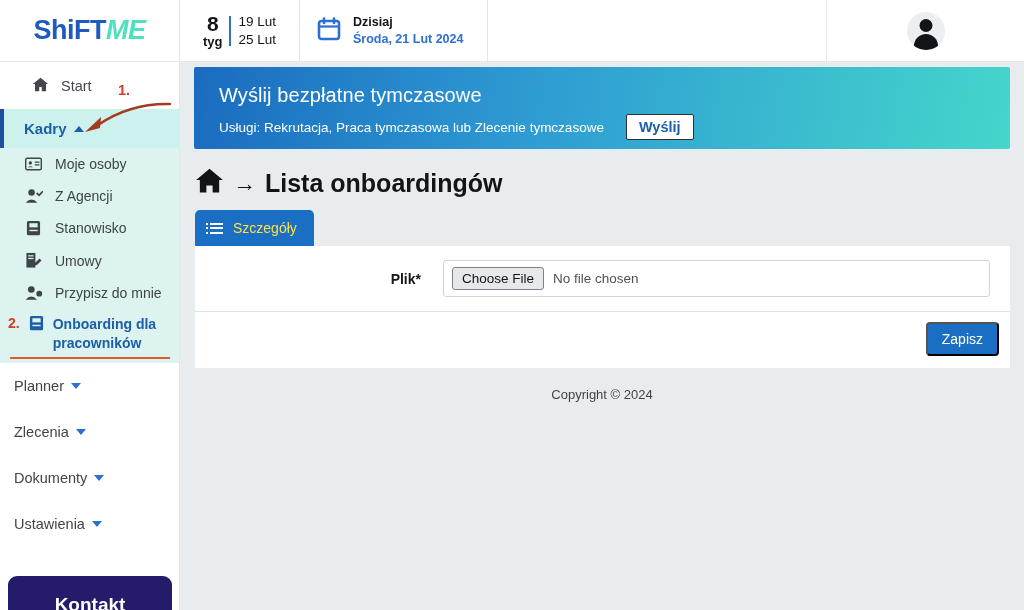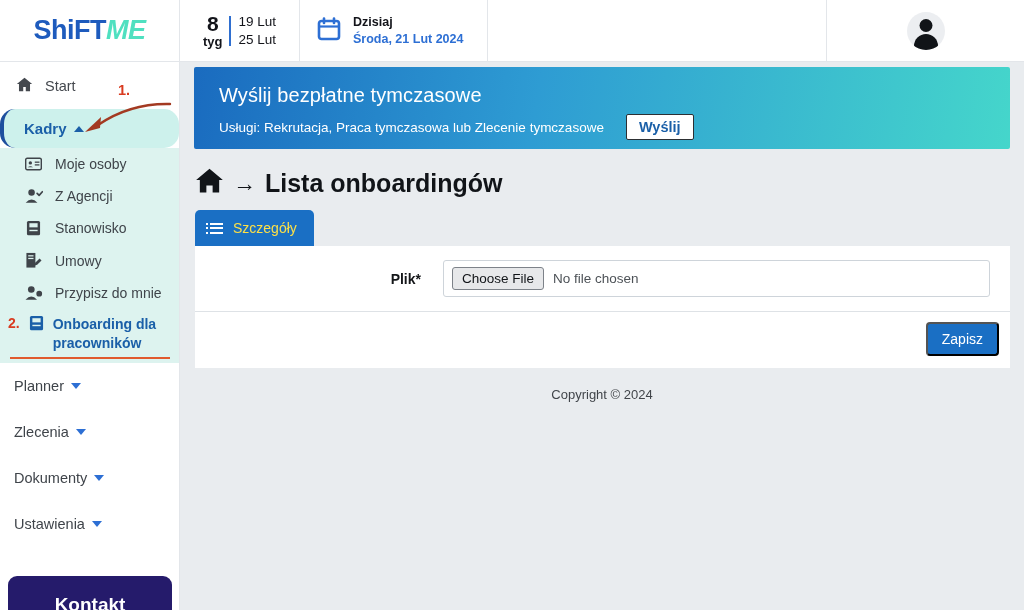--- a/index.html
+++ b/index.html
@@ -64,23 +64,23 @@
     border-radius: 12px 12px 0 0; background: #111418;
   }
 
   
   .sidebar {
     position: absolute; top: 62px; left: 0; width: 180px; height: 548px;
     background: #fff; border-right: 1px solid #e3e6ea; overflow: hidden;
   }
   .nav-start {
     display: flex; align-items: center; gap: 12px;
-    padding: 14px 0 13px 16px; font-size: 14.5px; color: #44484e;
-  }
-  .kadry-block { background: #cdf1ec; border-left: 4px solid #1e4f9e; padding: 11px 0 11px 20px; border-radius: 15px; }
+    padding: 14px 0 13px 32px; font-size: 14.5px; color: #44484e;
+  }
+  .kadry-block { background: #cdf1ec; border-left: 4px solid #1e4f9e; padding: 11px 0 11px 20px; }
   .kadry-label { font-size: 15px; font-weight: bold; color: #1a5fa8; display: flex; align-items: center; gap: 7px; }
   .caret-up {
     width: 0; height: 0; border-left: 5px solid transparent;
     border-right: 5px solid transparent; border-bottom: 6px solid #1a5fa8;
   }
   .submenu { background: #ddf3ef; padding-bottom: 6px; }
   .sub-item {
     display: flex; align-items: center; gap: 12px;
     padding: 8px 8px 8px 24px; font-size: 14px; color: #3f444a;
   }

